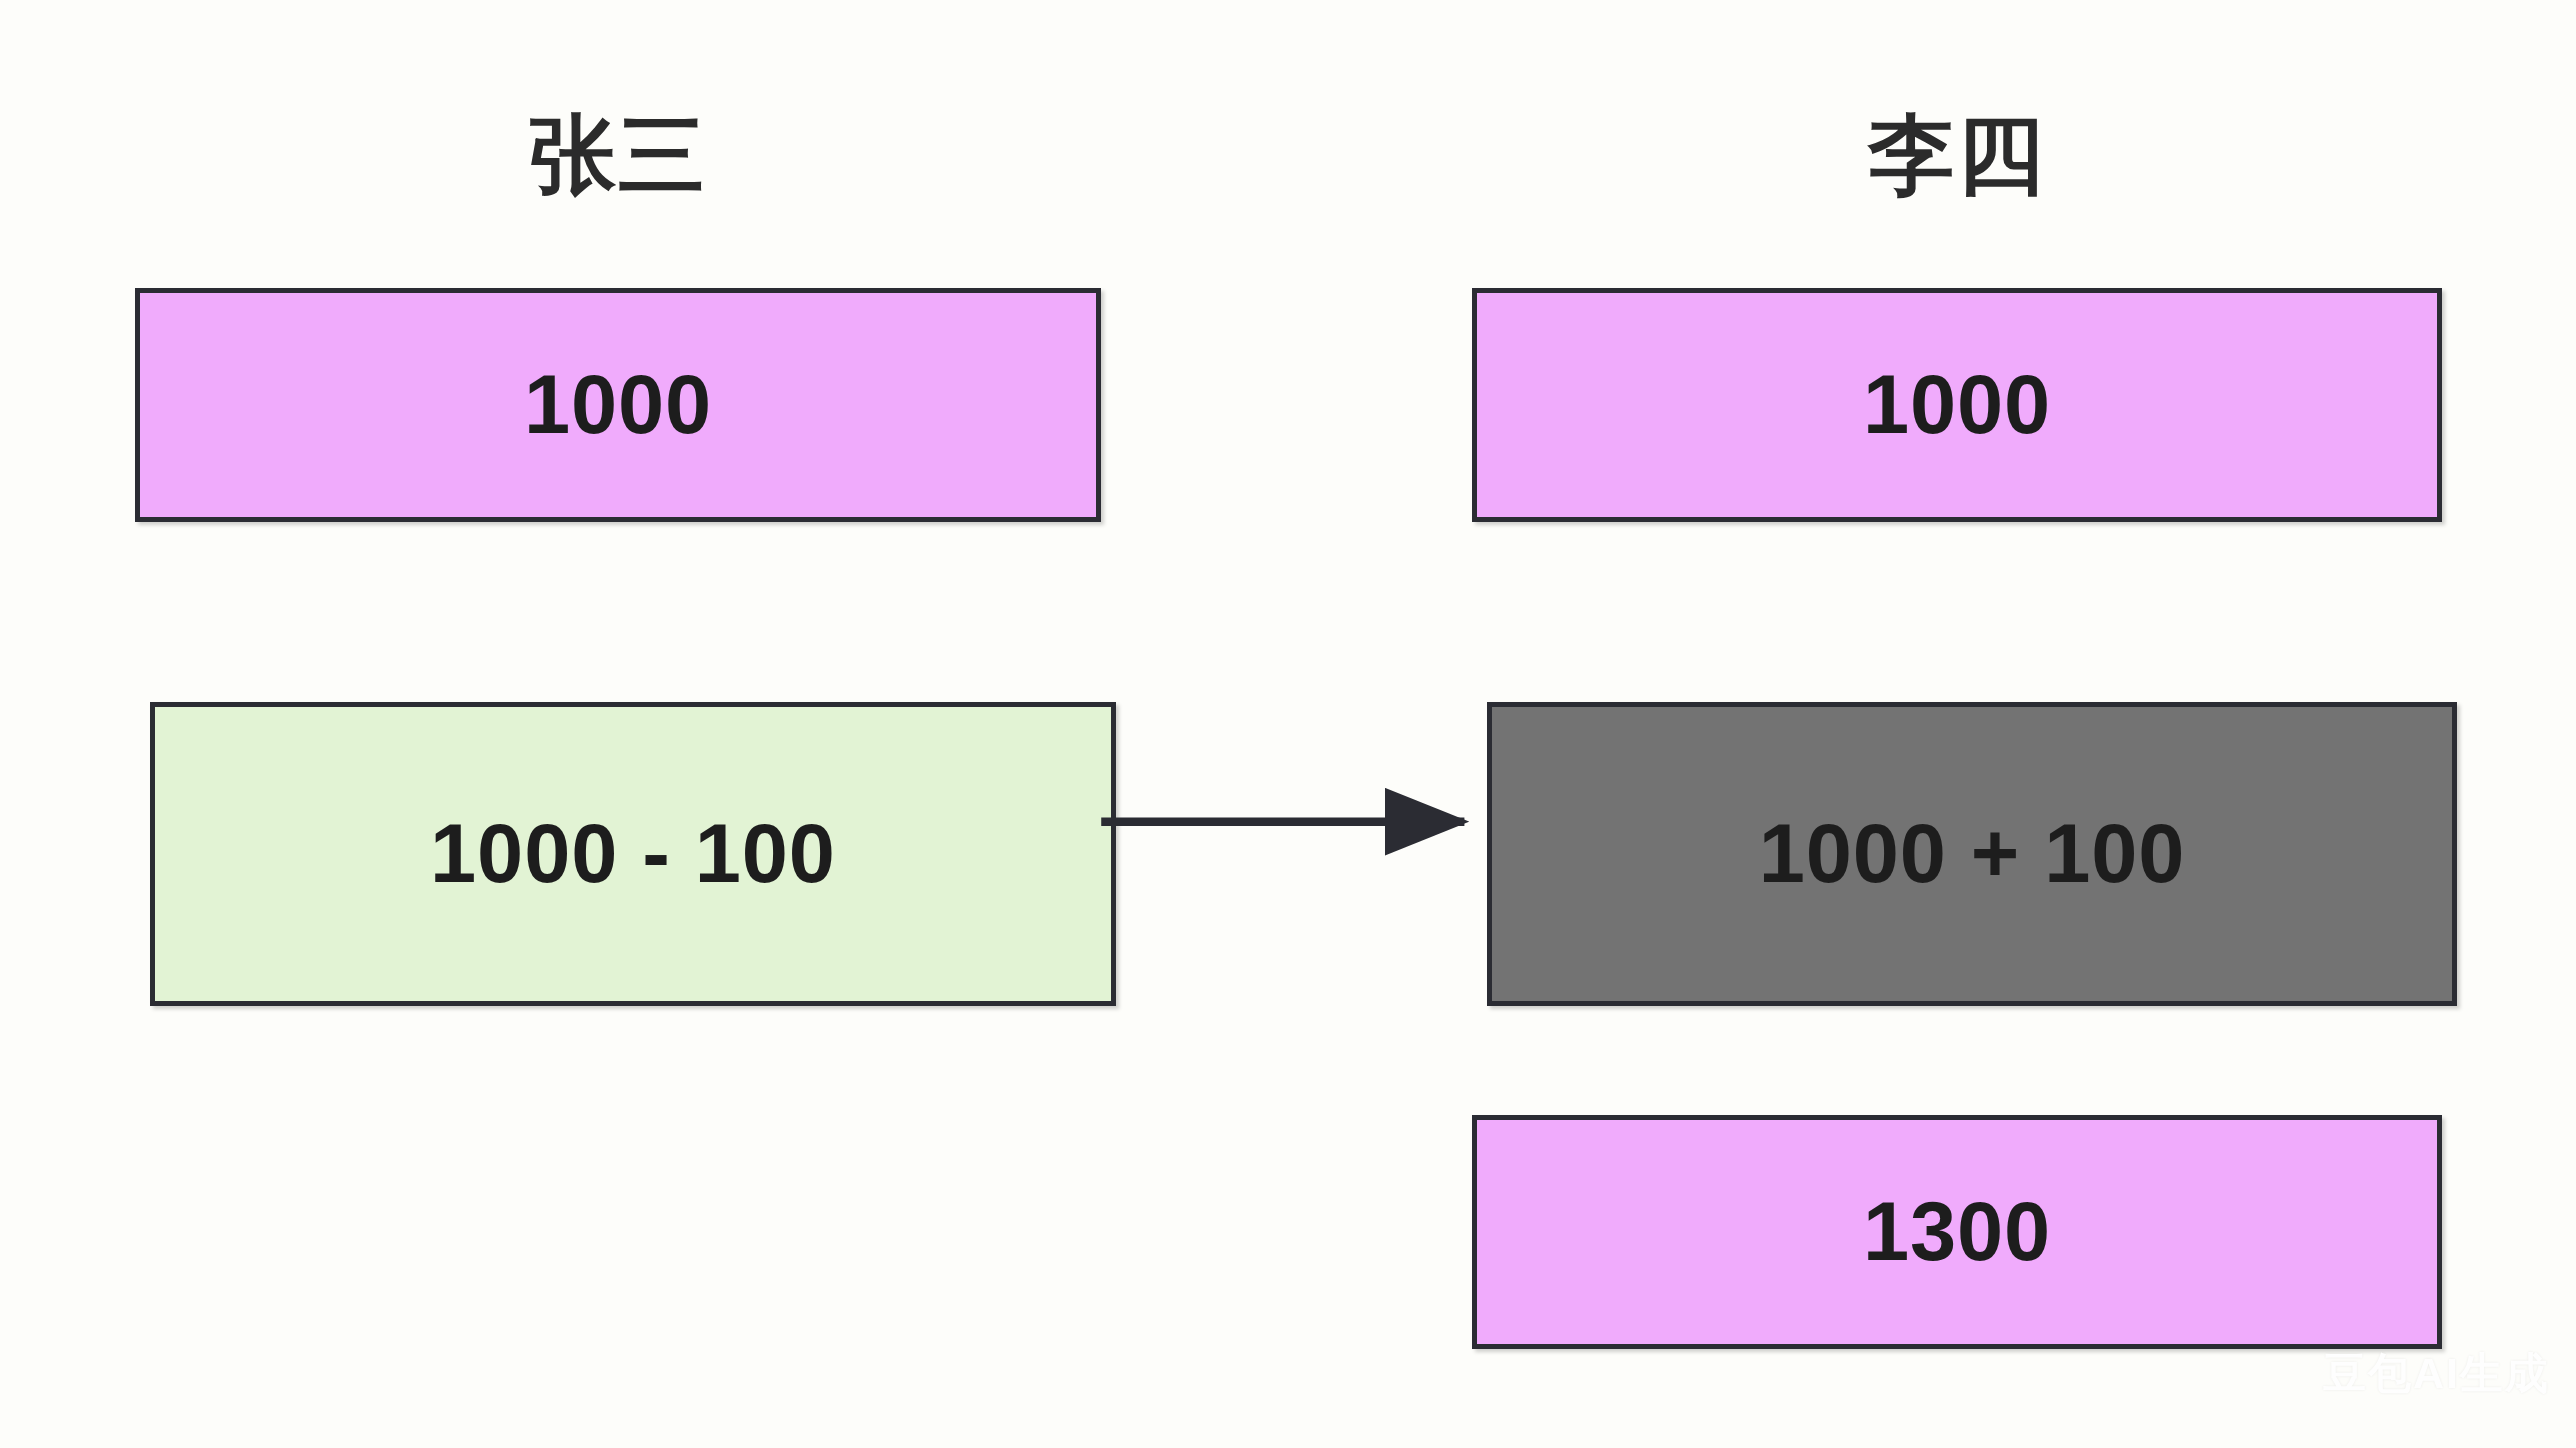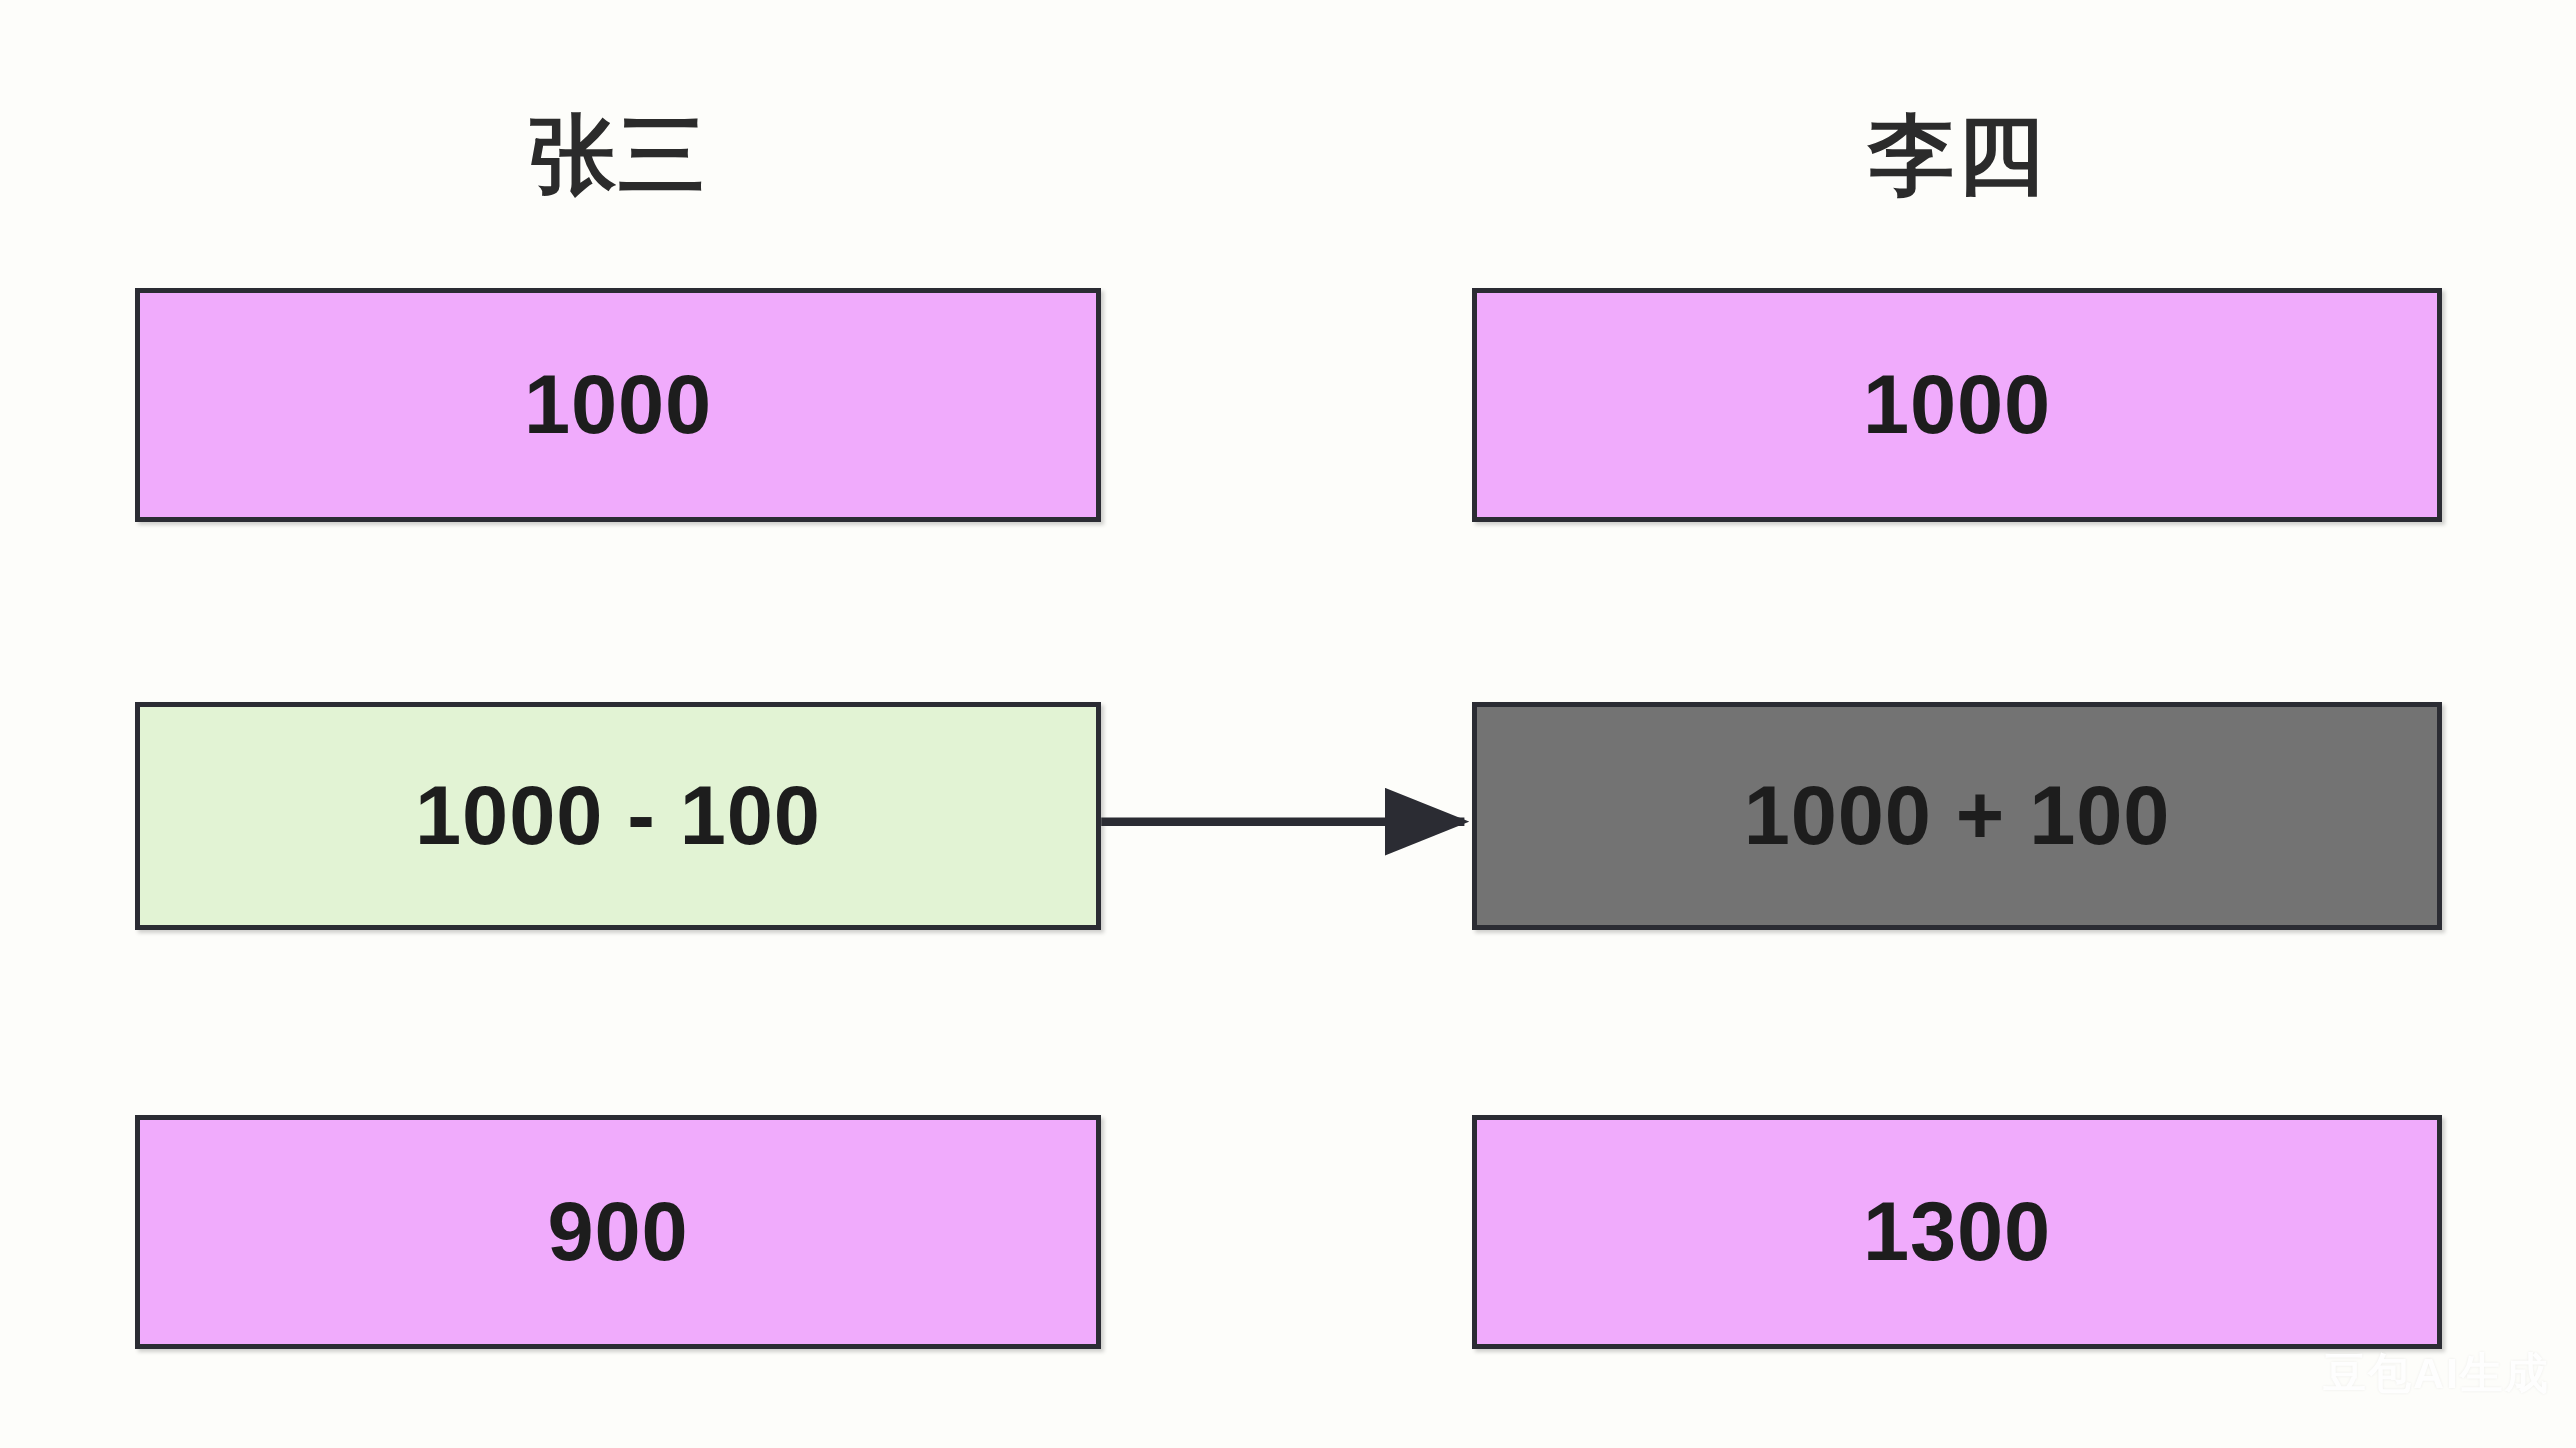--- a/index.html
+++ b/index.html
@@ -52,21 +52,21 @@
     white-space: nowrap;
     box-shadow: 2.8px 2.8px 3.8px rgba(0,0,0,0.18);
   }
 
   
   .col-left  { left: 135px;  width: 966px; }
   .col-right { left: 1472px; width: 970px; }
 
   
   .row-1 { top: 288px;  height: 234px; }
-  .row-2 { top: 702px;  height: 228px; }
+  .row-2 { top: 702px;  height: 304px; margin-left: 15px; }
   .row-3 { top: 1115px; height: 234px; }
 
   
   .fill-peach { background: #f0abfc; }
   .fill-green { background: #e2f3d4; }
   .fill-pink  { background: #737373; }
 
   
   .arrow-layer {
     position: absolute;
@@ -106,19 +106,18 @@
 
   <svg class="arrow-layer" viewBox="0 0 2730 1535" xmlns="http://www.w3.org/2000/svg">
     <defs>
       <marker id="arrowhead" markerWidth="10" markerHeight="8" refX="9.4" refY="4" orient="auto" markerUnits="strokeWidth">
         <path d="M0,0 L10,4 L0,8 z" fill="#2b2c33"></path>
       </marker>
     </defs>
     <line x1="1167" y1="871" x2="1552" y2="871" stroke="#2b2c33" stroke-width="9" marker-end="url(#arrowhead)"></line>
   </svg>
 
-  <div class="box col-left row-3 fill-peach">900</div>
   <div class="box col-right row-3 fill-peach">1300</div>
 
   <div class="watermark">豆包AI生成</div>
 
 </div>
 
 
 </body></html>

